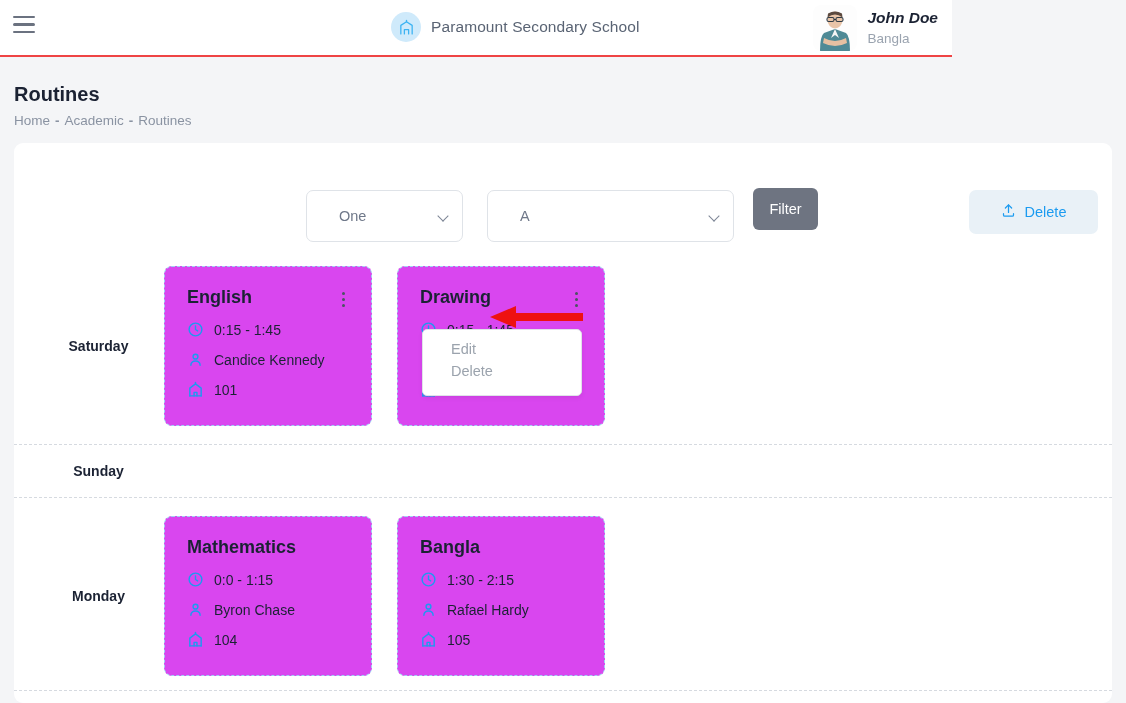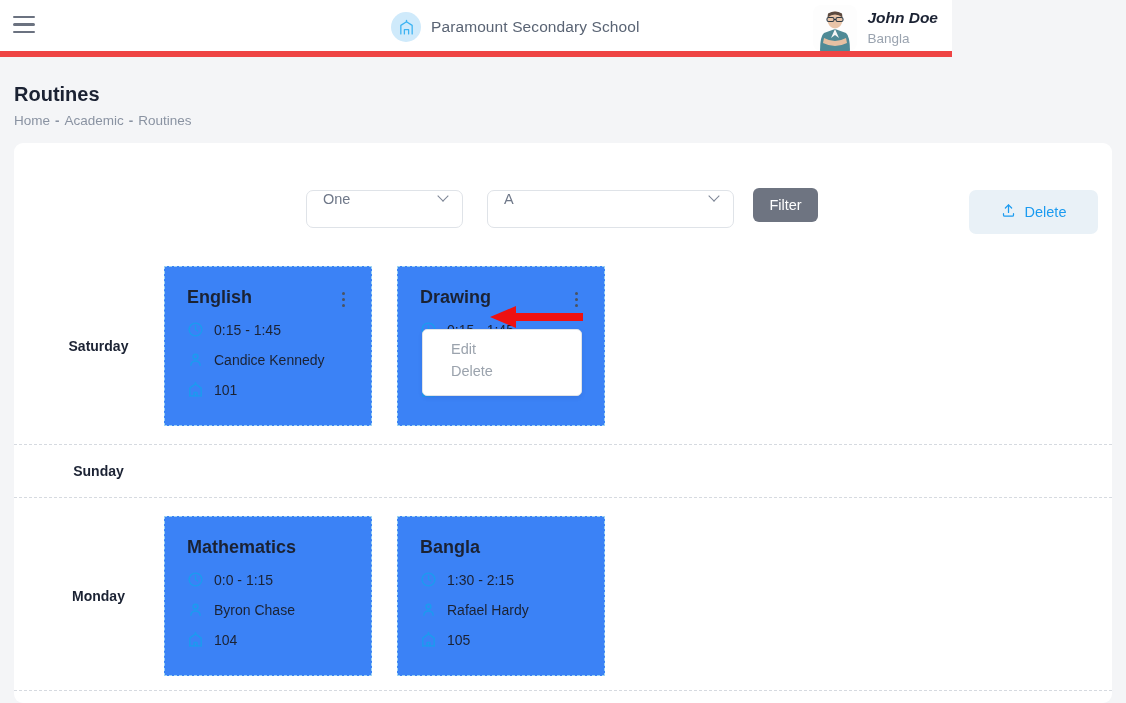--- a/index.html
+++ b/index.html
@@ -8,21 +8,21 @@
     font-family: "Liberation Sans", sans-serif;
     background: #f4f5f7;
     overflow: hidden;
   }
 
   
   .topbar {
     position: absolute; top: 0; left: 0;
     width: 952px; height: 57px;
     background: #ffffff;
-    border-bottom: 6px solid #ef4444;
+    border-bottom: 2px solid #ef4444;
     padding-left: 48px;
   }
   .hamburger {
     position: absolute; left: 13px; top: 16px;
     width: 22px; height: 17px;
     display: flex; flex-direction: column; justify-content: space-between;
     cursor: pointer;
   }
   .hamburger span { display: block; height: 2.4px; background: #6b7280; border-radius: 2px; }
 
@@ -82,39 +82,39 @@
   
   .panel {
     position: absolute; left: 14px; top: 143px;
     width: 1098px; height: 560px;
     background: #ffffff;
     border-radius: 9px;
   }
 
   
   .select {
-    position: absolute; height: 38px;
+    position: absolute; height: 52px;
     background: #fff; border: 1px solid #dfe3e8; border-radius: 7px;
-    display: flex; padding: 0 12px 0 16px;
+    display: flex; align-items: center; padding: 0 12px 0 32px;
     cursor: pointer;
   }
   .select .val { font-size: 14.5px; color: #6f7889; flex: 1; }
   .chev { width: 11px; height: 11px; position: relative; }
   .chev::before {
     content: ""; position: absolute; left: 0; top: 1px;
     width: 7px; height: 7px;
     border-right: 1.6px solid #7c8595; border-bottom: 1.6px solid #7c8595;
     transform: rotate(45deg);
   }
   #sel-class { left: 292px; top: 47px; width: 157px; }
   #sel-section { left: 473px; top: 47px; width: 247px; }
 
   .btn-filter {
     position: absolute; left: 739px; top: 45px;
-    width: 65px; height: 34px;
+    width: 65px; height: 42px;
     background: #6e7481; color: #fff;
     border: none; border-radius: 6px;
     font-family: inherit; font-size: 14.5px;
     cursor: pointer;
   }
   .btn-export {
     position: absolute; left: 955px; top: 47px;
     width: 129px; height: 44px;
     background: #e9f1f7; border: none; border-radius: 7px;
     color: #1b9bf0; font-family: inherit; font-size: 14.5px;
@@ -129,23 +129,23 @@
   .day-label {
     width: 150px; flex: 0 0 150px;
     padding-left: 19px;
     font-size: 14px; font-weight: 700; color: #1b2233; text-align: center;
   }
   .cards { flex: 1; display: flex; gap: 25px; padding: 18px 0; min-height: 52px; }
 
   .rcard {
     position: relative;
     width: 208px; min-height: 160px;
-    background: #3b82f6;
+    background: #d946ef;
     border: 1px dashed #9fd4f2;
-    border-radius: 0;
+    border-radius: 8px;
     padding: 20px 20px 14px 22px;
   }
   .rcard-head { display: flex; align-items: flex-start; justify-content: space-between; }
   .rcard-title { font-size: 18px; font-weight: 700; color: #1b2233; }
   .kebab {
     width: 16px; height: 18px; margin-top: 3px;
     display: flex; flex-direction: column; align-items: center; justify-content: center; gap: 3px;
     cursor: pointer;
   }
   .kebab i { display: block; width: 3px; height: 3px; border-radius: 50%; background: #4a5362; }

